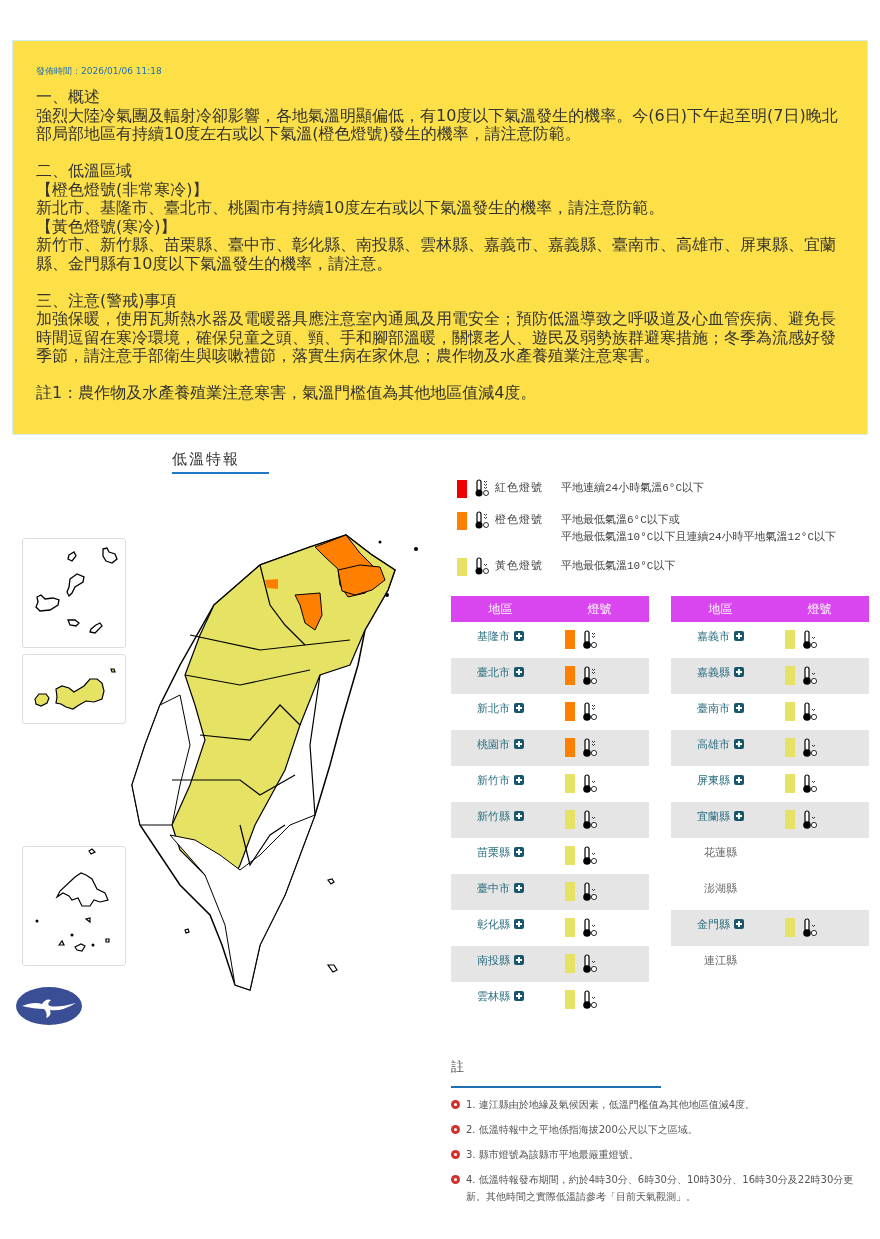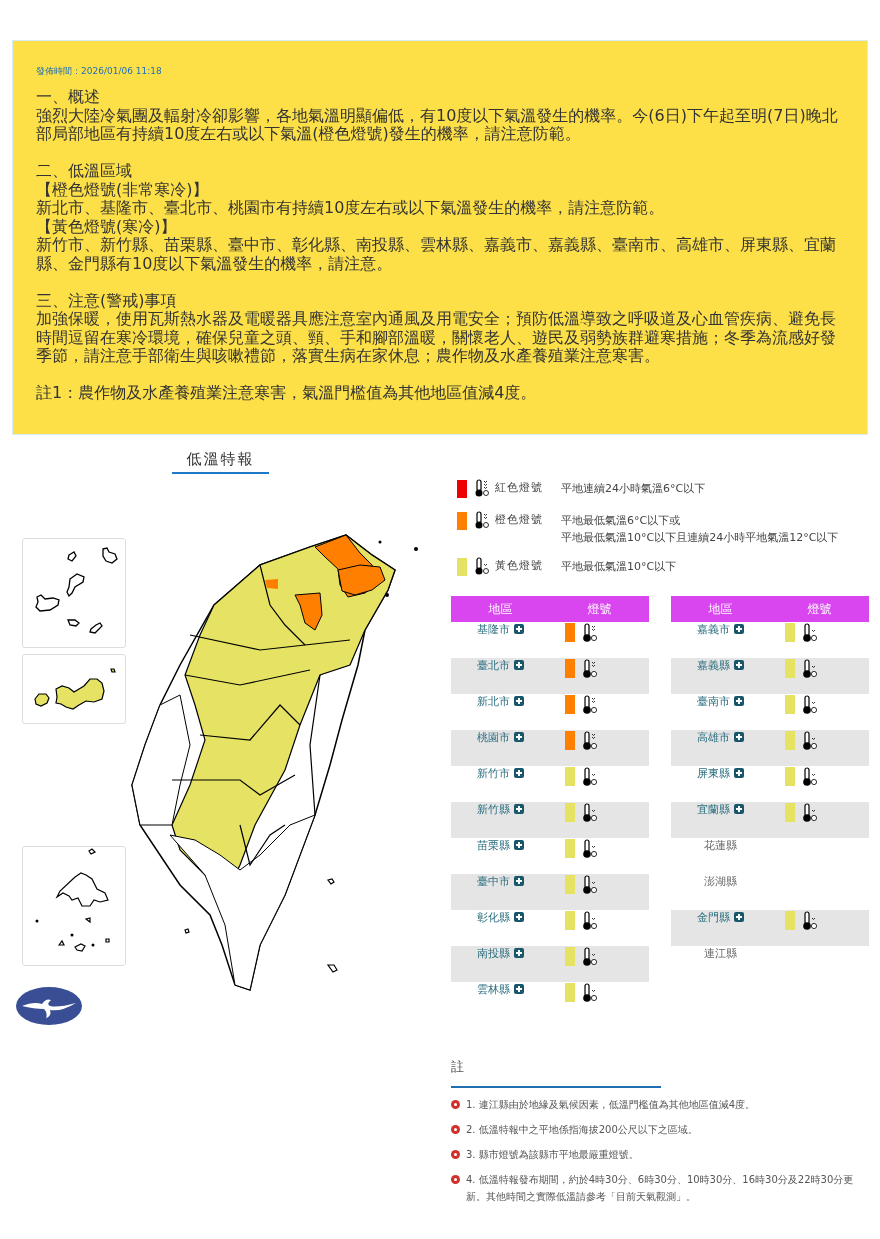--- a/index.html
+++ b/index.html
@@ -7,39 +7,39 @@
   body { font-family: "DejaVu Sans", "Liberation Sans", sans-serif; color: #333; position: relative; }
 
   .bulletin {
     position: absolute; left: 12px; top: 40px; width: 856px; height: 395px;
     border: 1px solid #d6ebf5; background: #fde047; padding: 24px 23px 0 23px;
   }
   .issue-time { font-size: 9px; color: #1f6fb3; margin-bottom: 10px; }
   .bulletin .txt { font-size: 16px; line-height: 18.5px; color: #333; }
   .bulletin .gap { height: 18.5px; }
 
-  .map-title-wrap { position: absolute; left: 172px; top: 450px; width: 97px; text-align: center; }
+  .map-title-wrap { position: absolute; left: 172px; top: 450px; width: 97px; }
   .map-title { font-size: 15px; letter-spacing: 2px; color: #333; display: block; padding-bottom: 3px; border-bottom: 2px solid #1f78c8; }
 
   .inset { position: absolute; border: 1px solid #ddd; border-radius: 3px; background: #fff; }
   .map-svg { position: absolute; left: 110px; top: 525px; }
 
   .logo { position: absolute; left: 16px; top: 986px; width: 66px; height: 40px; }
 
   .legend { position: absolute; left: 457px; top: 478px; width: 410px; }
-  .legend-row { display: flex; align-items: flex-start; font-size: 11px; color: #444; }
+  .legend-row { display: flex; align-items: flex-start; font-size: 11px; color: #444; font-family: Liberation Mono, monospace; }
   .legend-swatch { width: 10px; height: 18px; margin-top: 2px; flex: none; }
   .legend-icon { width: 20px; height: 20px; margin-left: 5px; flex: none; }
   .legend-name { width: 66px; margin-left: 3px; line-height: 20px; letter-spacing: 1px; flex: none; }
   .legend-desc { line-height: 17px; padding-top: 2px; }
 
   .tbl { position: absolute; top: 596px; width: 198px; }
   .tbl-head { height: 26px; background: #d946ef; color: #fff; display: flex; font-size: 12px; align-items: center; }
   .tbl-head span { flex: 1; text-align: center; }
-  .tbl-row { height: 36px; display: flex; align-items: flex-start; }
+  .tbl-row { height: 36px; display: flex; align-items: flex-start; padding-top: 7px; }
   .tbl-row.alt { background: #e5e5e5; }
   .cell-area { width: 99px; display: flex; justify-content: center; align-items: center; font-size: 11px; color: #2c6f80; height: 14px; }
   .cell-area.plain { color: #666; }
   .plus { display: inline-block; width: 10px; height: 10px; background: #17566b; border-radius: 2px; margin-left: 4px; position: relative; }
   .plus::before, .plus::after { content: ""; position: absolute; background: #fff; }
   .plus::before { left: 2px; top: 4px; width: 6px; height: 2px; }
   .plus::after { left: 4px; top: 2px; width: 2px; height: 6px; }
   .cell-signal { width: 99px; display: flex; align-items: flex-start; padding-left: 15px; }
   .sig-swatch { width: 10px; height: 19px; margin-top: 1px; }
   .sig-icon { width: 20px; height: 22px; margin-left: 5px; }

